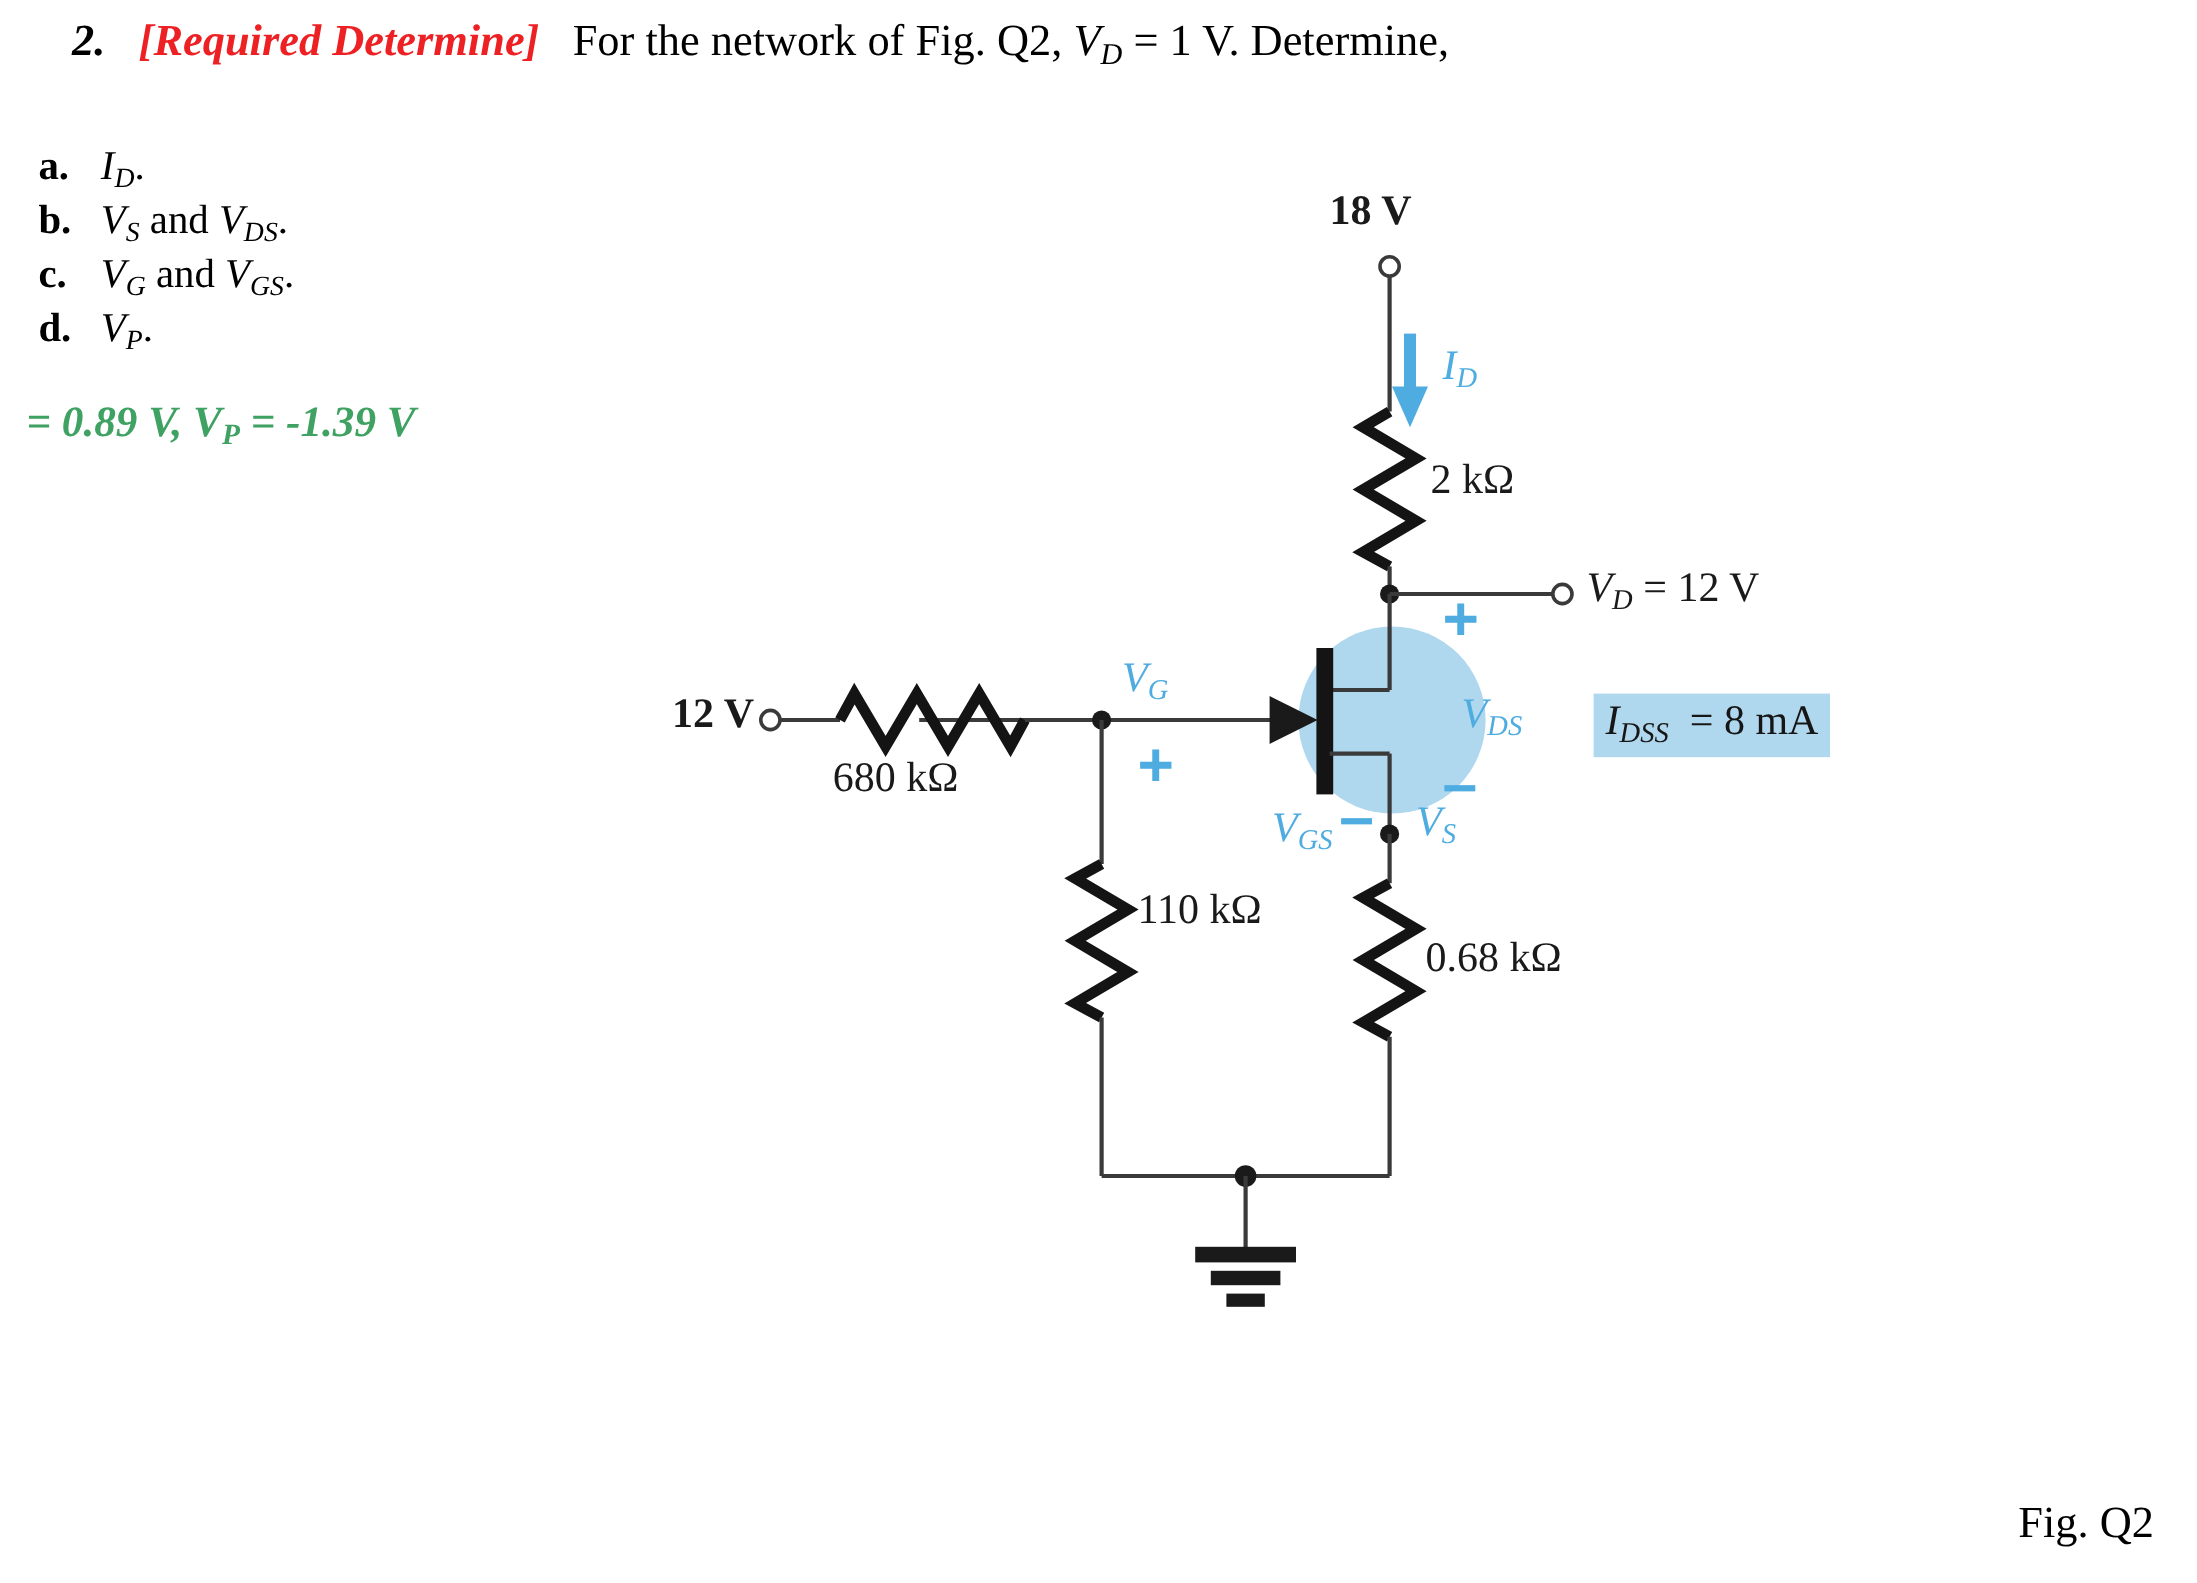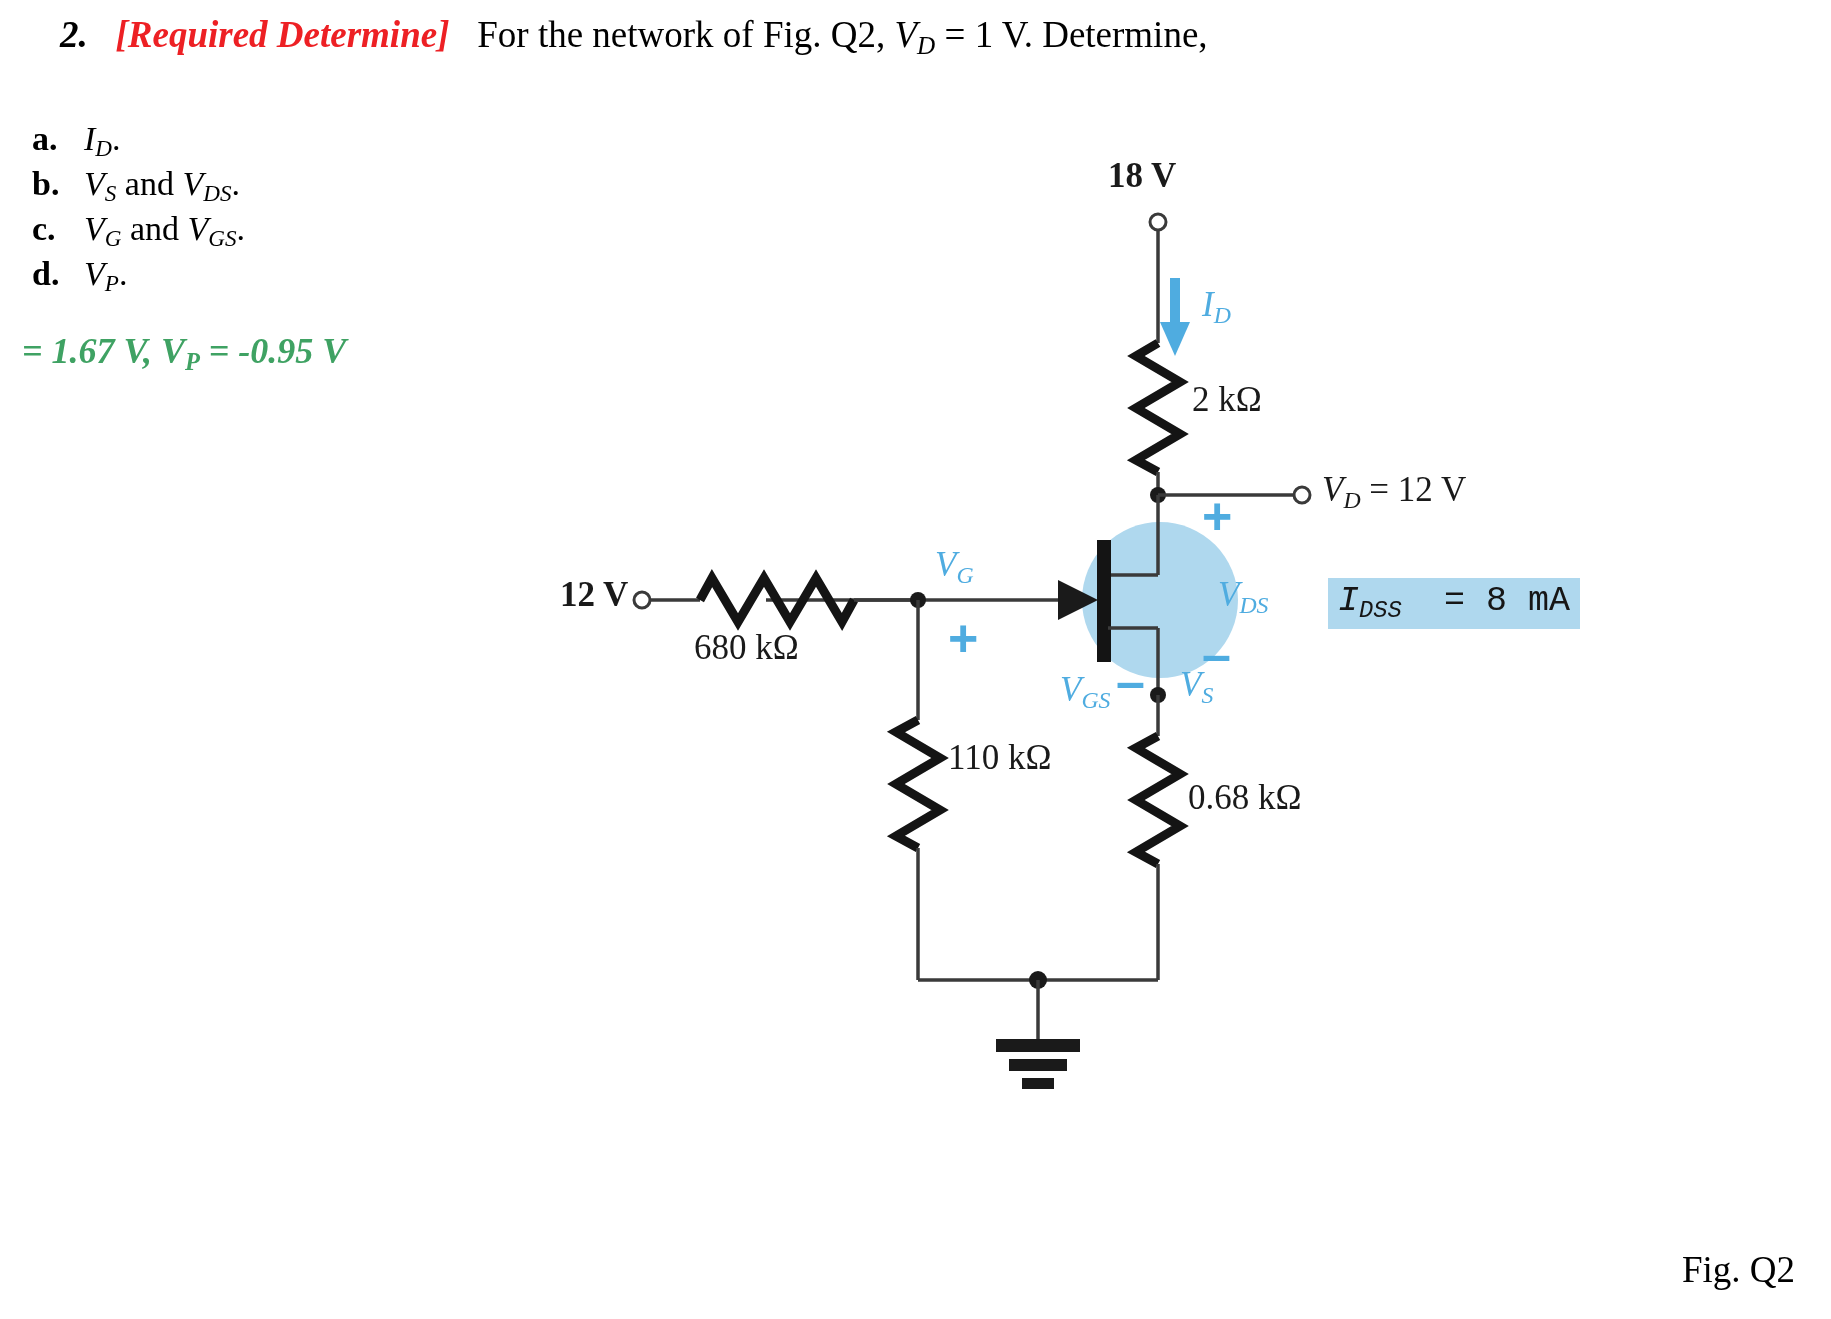--- a/index.html
+++ b/index.html
@@ -92,21 +92,20 @@
     font-family: "Liberation Sans", sans-serif;
     font-weight: bold;
     line-height: 1;
   }
   #idss-box {
     position: absolute;
     background: #AFD8EE;
     padding: 3px 10px 5px 10px;
     font-size: 35px;
     color: #161616;
-    font-family: Liberation Mono, monospace;
   }
 </style>
 </head>
 <body>
 
 <div id="question-title">
   <span class="num">2.</span>
   <span>&nbsp;</span>
   <span class="req">[Required Determine]</span>
   <span>&nbsp;</span>
@@ -145,23 +144,23 @@
   <div class="ans-row">
     <span class="ans-letter">d.</span>
     <span class="ans-text">
       <span class="var">V</span><span class="sub">P</span><span>.</span>
     </span>
   </div>
 </div>
 
 <div id="selected-answer">
   <span class="line">
-    <span>= 1.67 V,</span>
+    <span>= 0.89 V,</span>
     <span>V</span><span class="sub">P</span>
-    <span>= -0.95 V</span>
+    <span>= -1.39 V</span>
   </span>
 </div>
 
 <div id="circuit">
 
   <svg width="1260" height="1040" viewBox="0 0 1260 1040">
 
     <circle cx="600" cy="450" r="78" fill="#AFD8EE"></circle>
 
     <circle cx="598" cy="72" r="8" fill="#ffffff" stroke="#3A3A3A" stroke-width="3"></circle>

